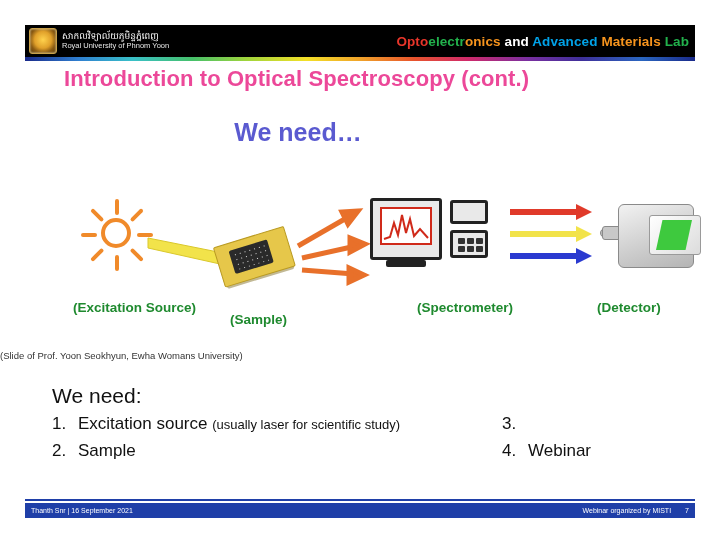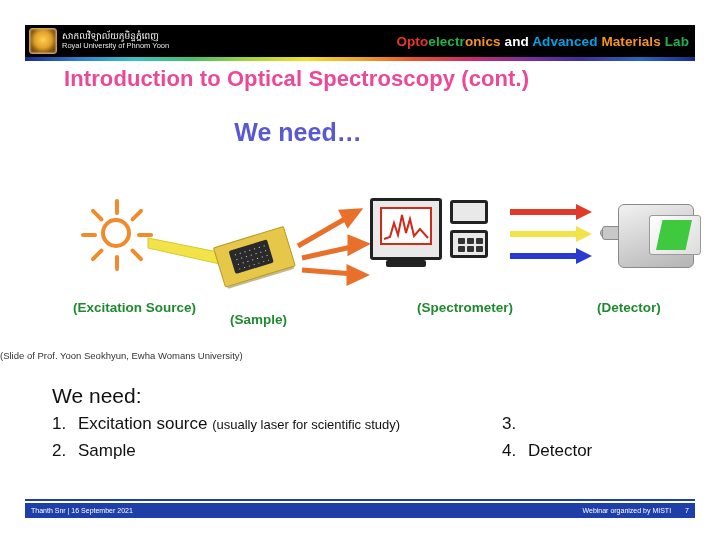--- a/index.html
+++ b/index.html
@@ -522,21 +522,21 @@
           <span class="num">2.</span>
           <span class="txt">Sample</span>
         </div>
       </div>
       <div class="col-right">
         <div class="li">
           <span class="num">3.</span>
         </div>
         <div class="li">
           <span class="num">4.</span>
-          <span class="txt">Detector</span>
+          <span class="txt">Webinar</span>
         </div>
       </div>
     </div>
   </div>
 
   <div class="footer-line-top"></div>
   <div class="footer">
     <div class="footer-left">Thanth Snr | 16 September 2021</div>
     <div class="footer-right">
       <span>Webinar organized by MISTI</span>

